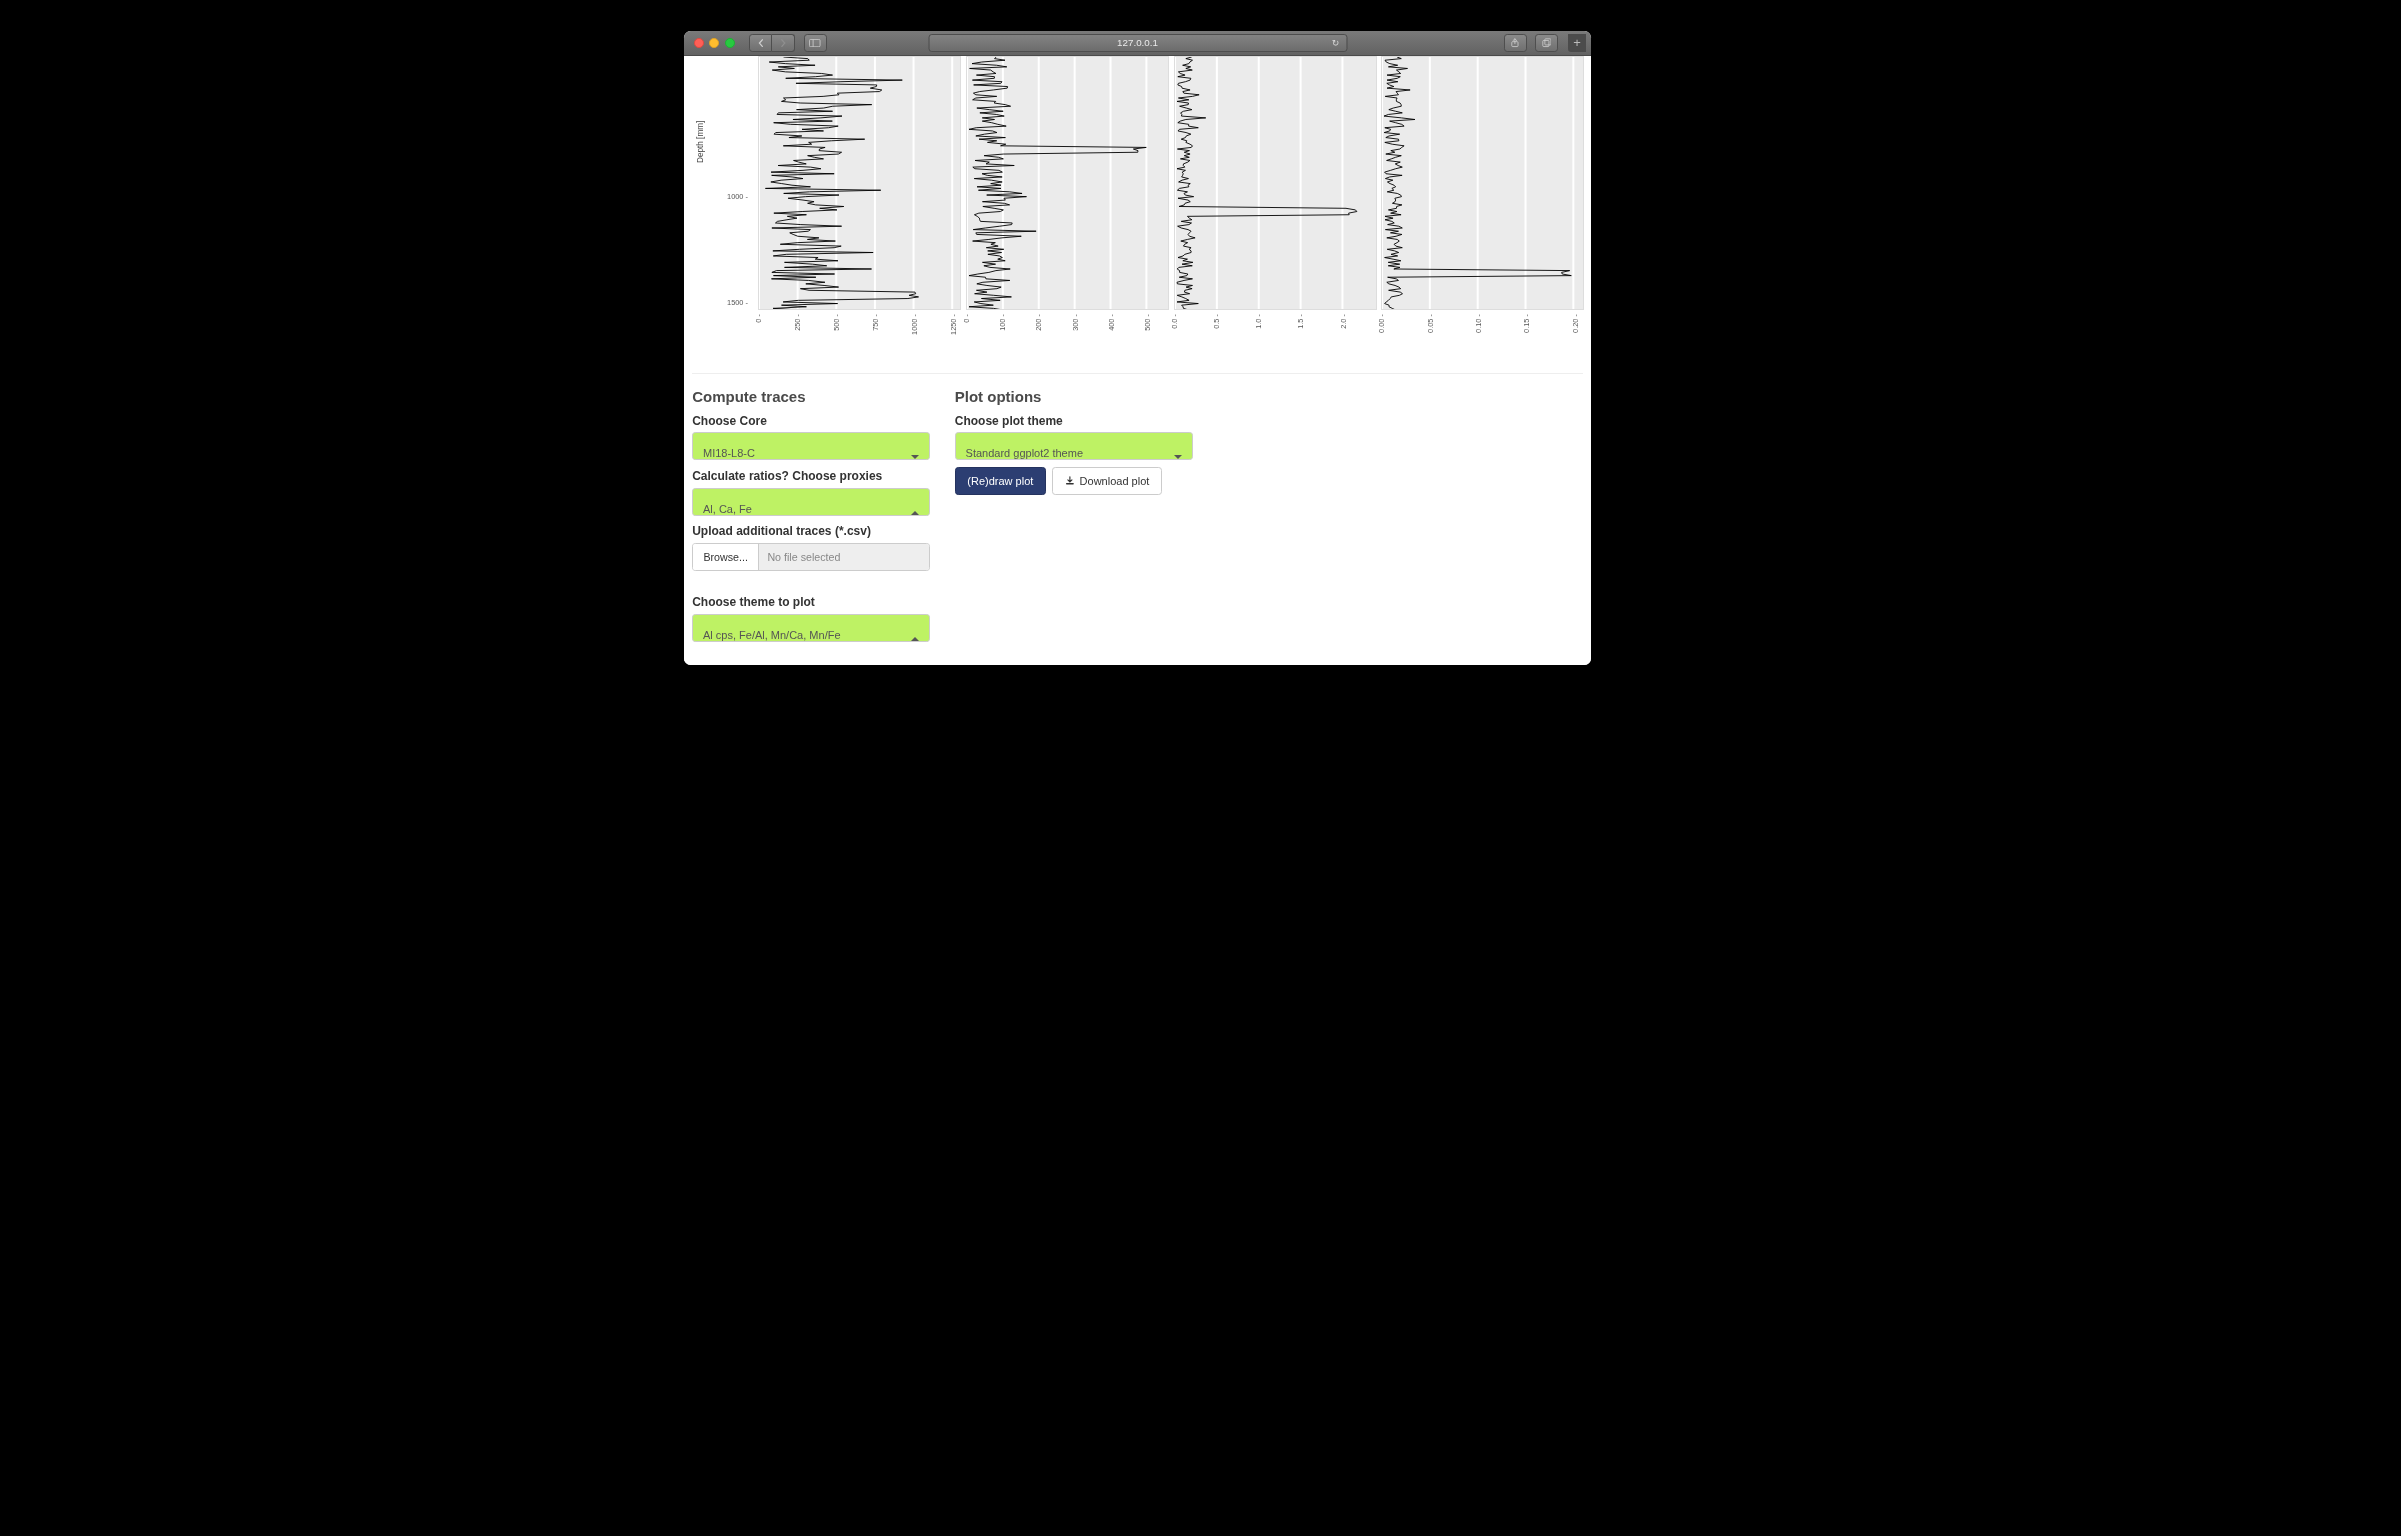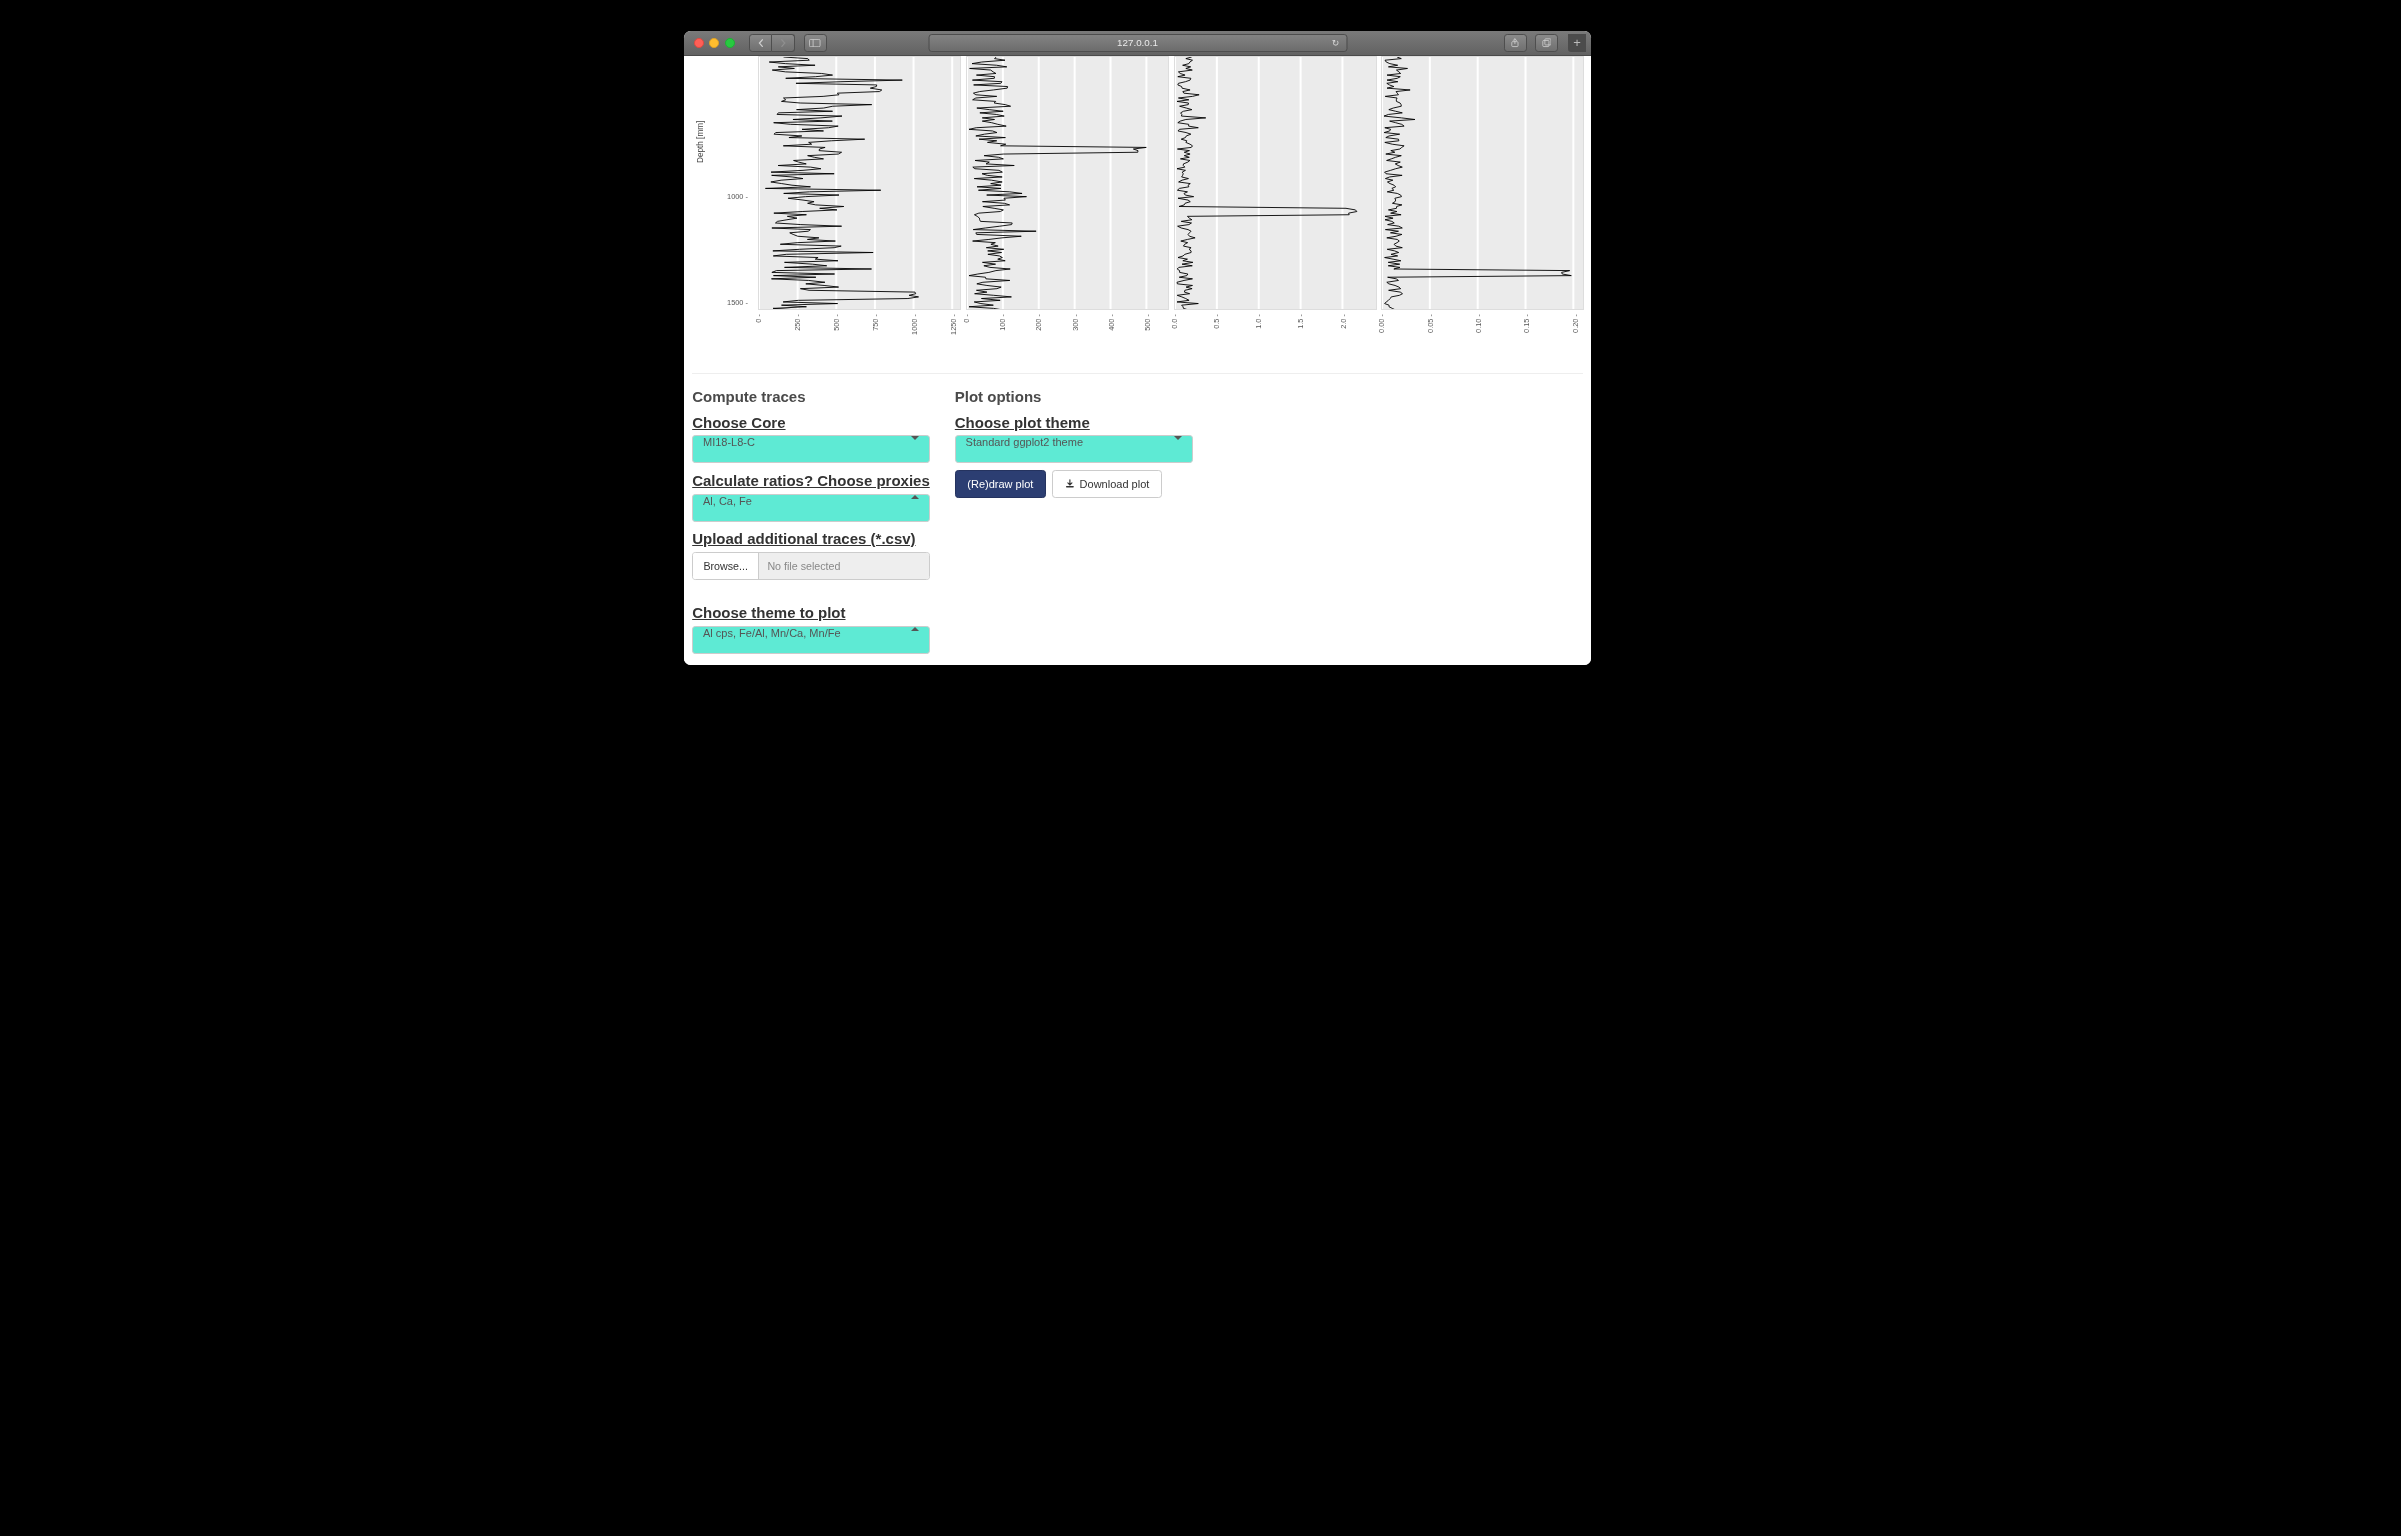--- a/index.html
+++ b/index.html
@@ -94,24 +94,24 @@
   .xt-panel { flex:1; position:relative;}
   .xt { position:absolute; top:0; font-size:7.4px; color:#555;
     writing-mode: vertical-rl; transform: rotate(180deg) translateX(50%);
     white-space:nowrap;}
   hr.sep { margin:13px 8.2px 0 8.2px; border:none; border-top:0.8px solid #eee;}
   
   .controls { display:flex; padding:8.2px 8.2px 24.6px 8.2px; gap:24.6px;}
   .col1 { width:238px; }
   .col2 { width:238px; }
   h3 { font-size:15px; color:#4a4a4a; font-weight:600; margin:6.6px 0 8.2px 0;}
-  label.lbl { display:block; font-weight:600; font-size:15px; color:#333; margin:8.2px 0 4.9px 0;text-decoration:underline;}
+  label.lbl { display:block; font-weight:600; font-size:12px; color:#333; margin:8.2px 0 4.9px 0;}
   .select {
     width:100%; height:28px; border:0.8px solid #ccc; border-radius:3.3px;
-    background:#5eead4; display:flex; align-items:flex-start; justify-content:space-between;
+    background:#bef264; display:flex; align-items:flex-end; justify-content:space-between;
     padding:0 9.8px; font-size:11px; color:#555;
   }
   .caret { width:0;height:0;border-left:4.1px solid transparent;border-right:4.1px solid transparent;}
   .caret.down{border-top:4.1px solid #555;}
   .caret.up{border-bottom:4.1px solid #555;}
   .file-row{ display:flex; width:100%; height:28px; border:0.8px solid #ccc; border-radius:3.3px; overflow:hidden;}
   .file-btn{ width:66px; display:flex; align-items:center; justify-content:center; background:#fff; border-right:0.8px solid #ccc; font-size:10.7px;}
   .file-txt{ flex:1; background:#eee; display:flex; align-items:center; padding:0 8.2px; color:#888; font-size:10.7px;}
   .btn-row{ display:flex; gap:6.6px; margin-top:6.6px;}
   .btn{ height:28px; padding:0 11.5px; border-radius:3.3px; display:flex; align-items:center; font-size:11px; gap:4.9px;}

